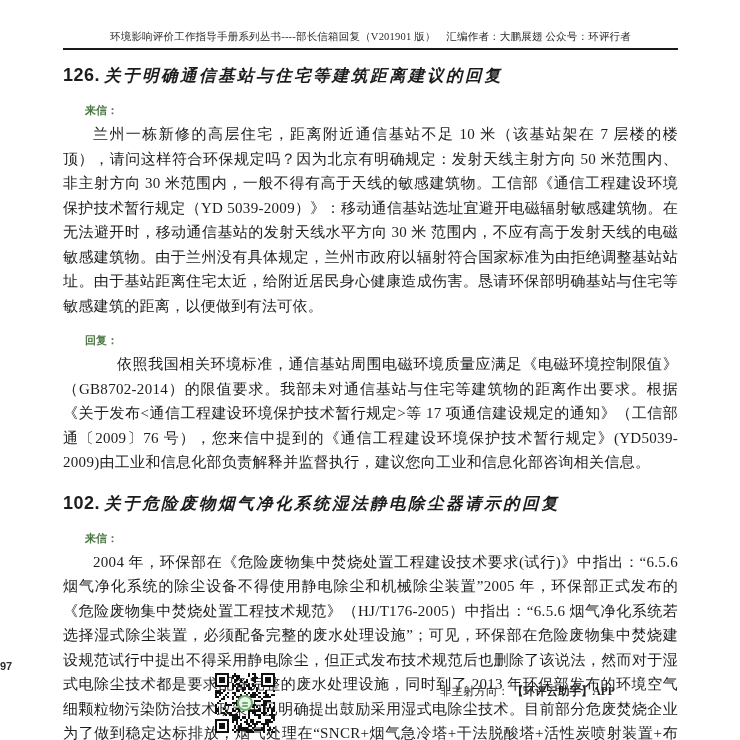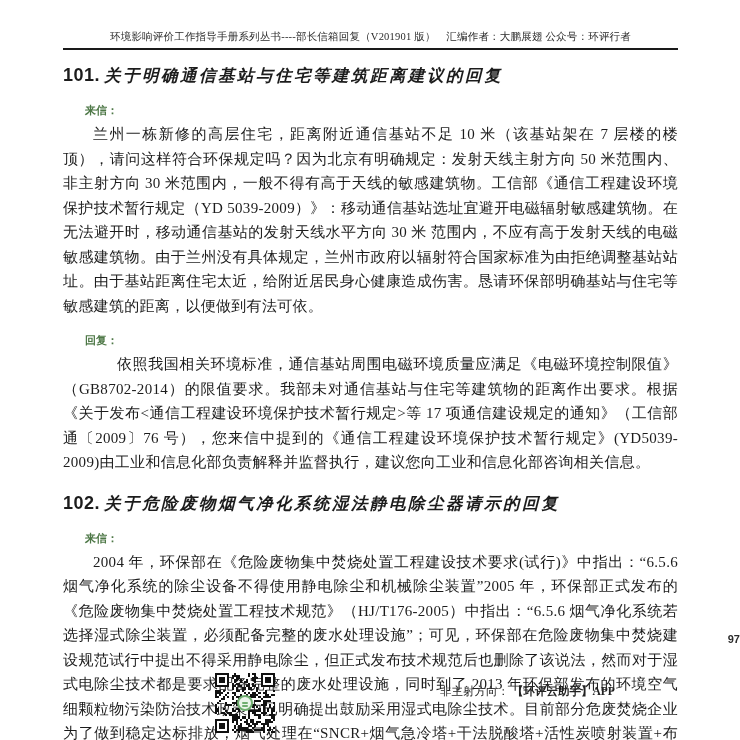--- a/index.html
+++ b/index.html
@@ -24,21 +24,21 @@
     font-weight:bold;
   }
   .body-para {
     font-size:15px; line-height:24.5px; text-align:justify; text-indent:2em;
     letter-spacing:0.3px;
   }
   .body-para.reply-indent { text-indent:3.6em; }
   .sec-gap { margin-top:16px; }
   
   .page-number {
-    position:absolute; left:0; right:0; top:633px; text-align:right;
+    position:absolute; left:0; right:0; top:660px; text-align:left;
     font-size:11px; font-weight:bold; color:#2b2b2b;
     font-family:"Liberation Sans","DejaVu Sans",sans-serif;
   }
   .footer-left {
     position:absolute; left:90px; top:676px; font-size:11px; line-height:13px; color:#222;
   }
   .footer-left .bold-line { font-weight:bold; }
   .qr-wrap { position:absolute; left:215px; top:673px; width:60px; height:60px; }
   .qr-wrap svg { display:block; }
   .qr-logo {
@@ -59,21 +59,21 @@
 
 <div class="page">
   <div class="content">
 
     <div class="doc-header">
       <span>环境影响评价工作指导手册系列丛书----部长信箱回复（V201901 版）　汇编作者：大鹏展翅 公众号：环评行者</span>
     </div>
 
     <div>
       <div class="section-title">
-        <span class="section-number">101.</span>
+        <span class="section-number">126.</span>
         <span class="section-name">关于明确通信基站与住宅等建筑距离建议的回复</span>
       </div>
       <span class="para-label label-green" style="color: rgb(78, 120, 71);">来信：</span>
       <div class="body-para">兰州一栋新修的高层住宅，距离附近通信基站不足 10 米（该基站架在 7 层楼的楼顶），请问这样符合环保规定吗？因为北京有明确规定：发射天线主射方向 50 米范围内、非主射方向 30 米范围内，一般不得有高于天线的敏感建筑物。工信部《通信工程建设环境保护技术暂行规定（YD 5039-2009）》：移动通信基站选址宜避开电磁辐射敏感建筑物。在无法避开时，移动通信基站的发射天线水平方向 30 米 范围内，不应有高于发射天线的电磁敏感建筑物。由于兰州没有具体规定，兰州市政府以辐射符合国家标准为由拒绝调整基站站址。由于基站距离住宅太近，给附近居民身心健康造成伤害。恳请环保部明确基站与住宅等敏感建筑的距离，以便做到有法可依。</div>
       <span class="para-label label-green" style="color: rgb(78, 120, 71);">回复：</span>
       <div class="body-para reply-indent">依照我国相关环境标准，通信基站周围电磁环境质量应满足《电磁环境控制限值》（GB8702-2014）的限值要求。我部未对通信基站与住宅等建筑物的距离作出要求。根据《关于发布&lt;通信工程建设环境保护技术暂行规定&gt;等 17 项通信建设规定的通知》（工信部通〔2009〕76 号），您来信中提到的《通信工程建设环境保护技术暂行规定》(YD5039-2009)由工业和信息化部负责解释并监督执行，建议您向工业和信息化部咨询相关信息。</div>
     </div>
 
     <div class="sec-gap">
       <div class="section-title">

